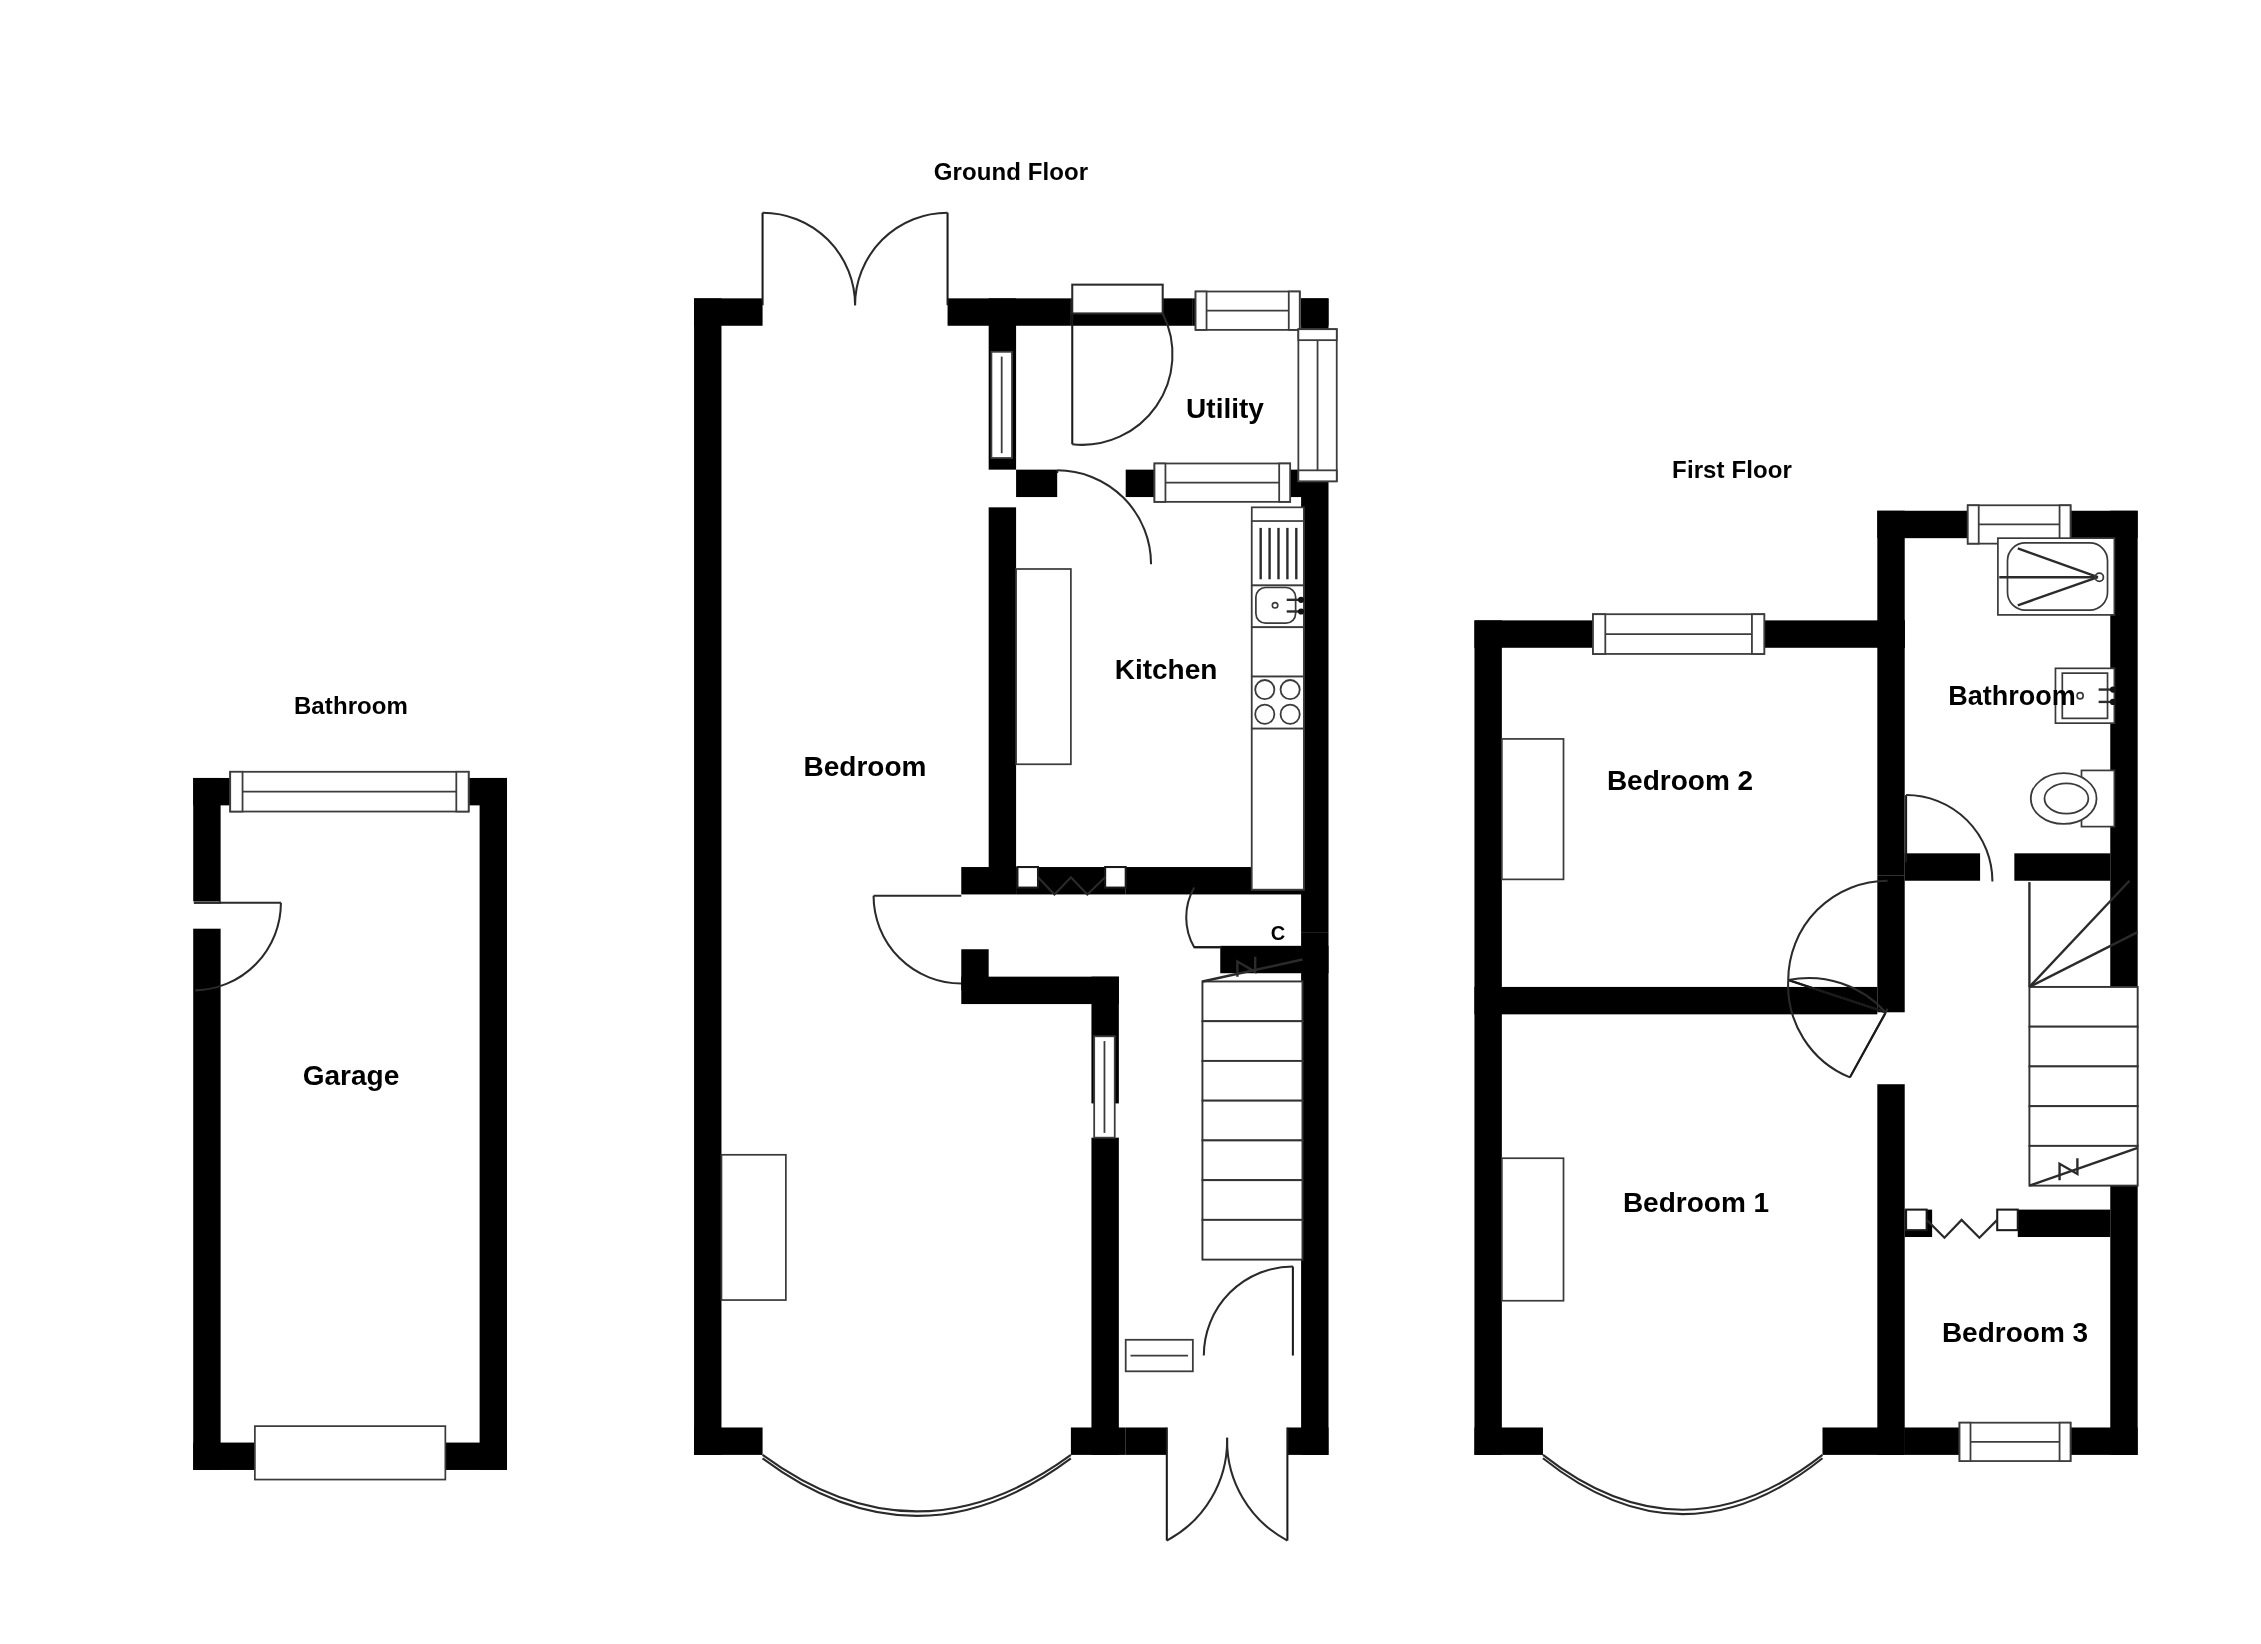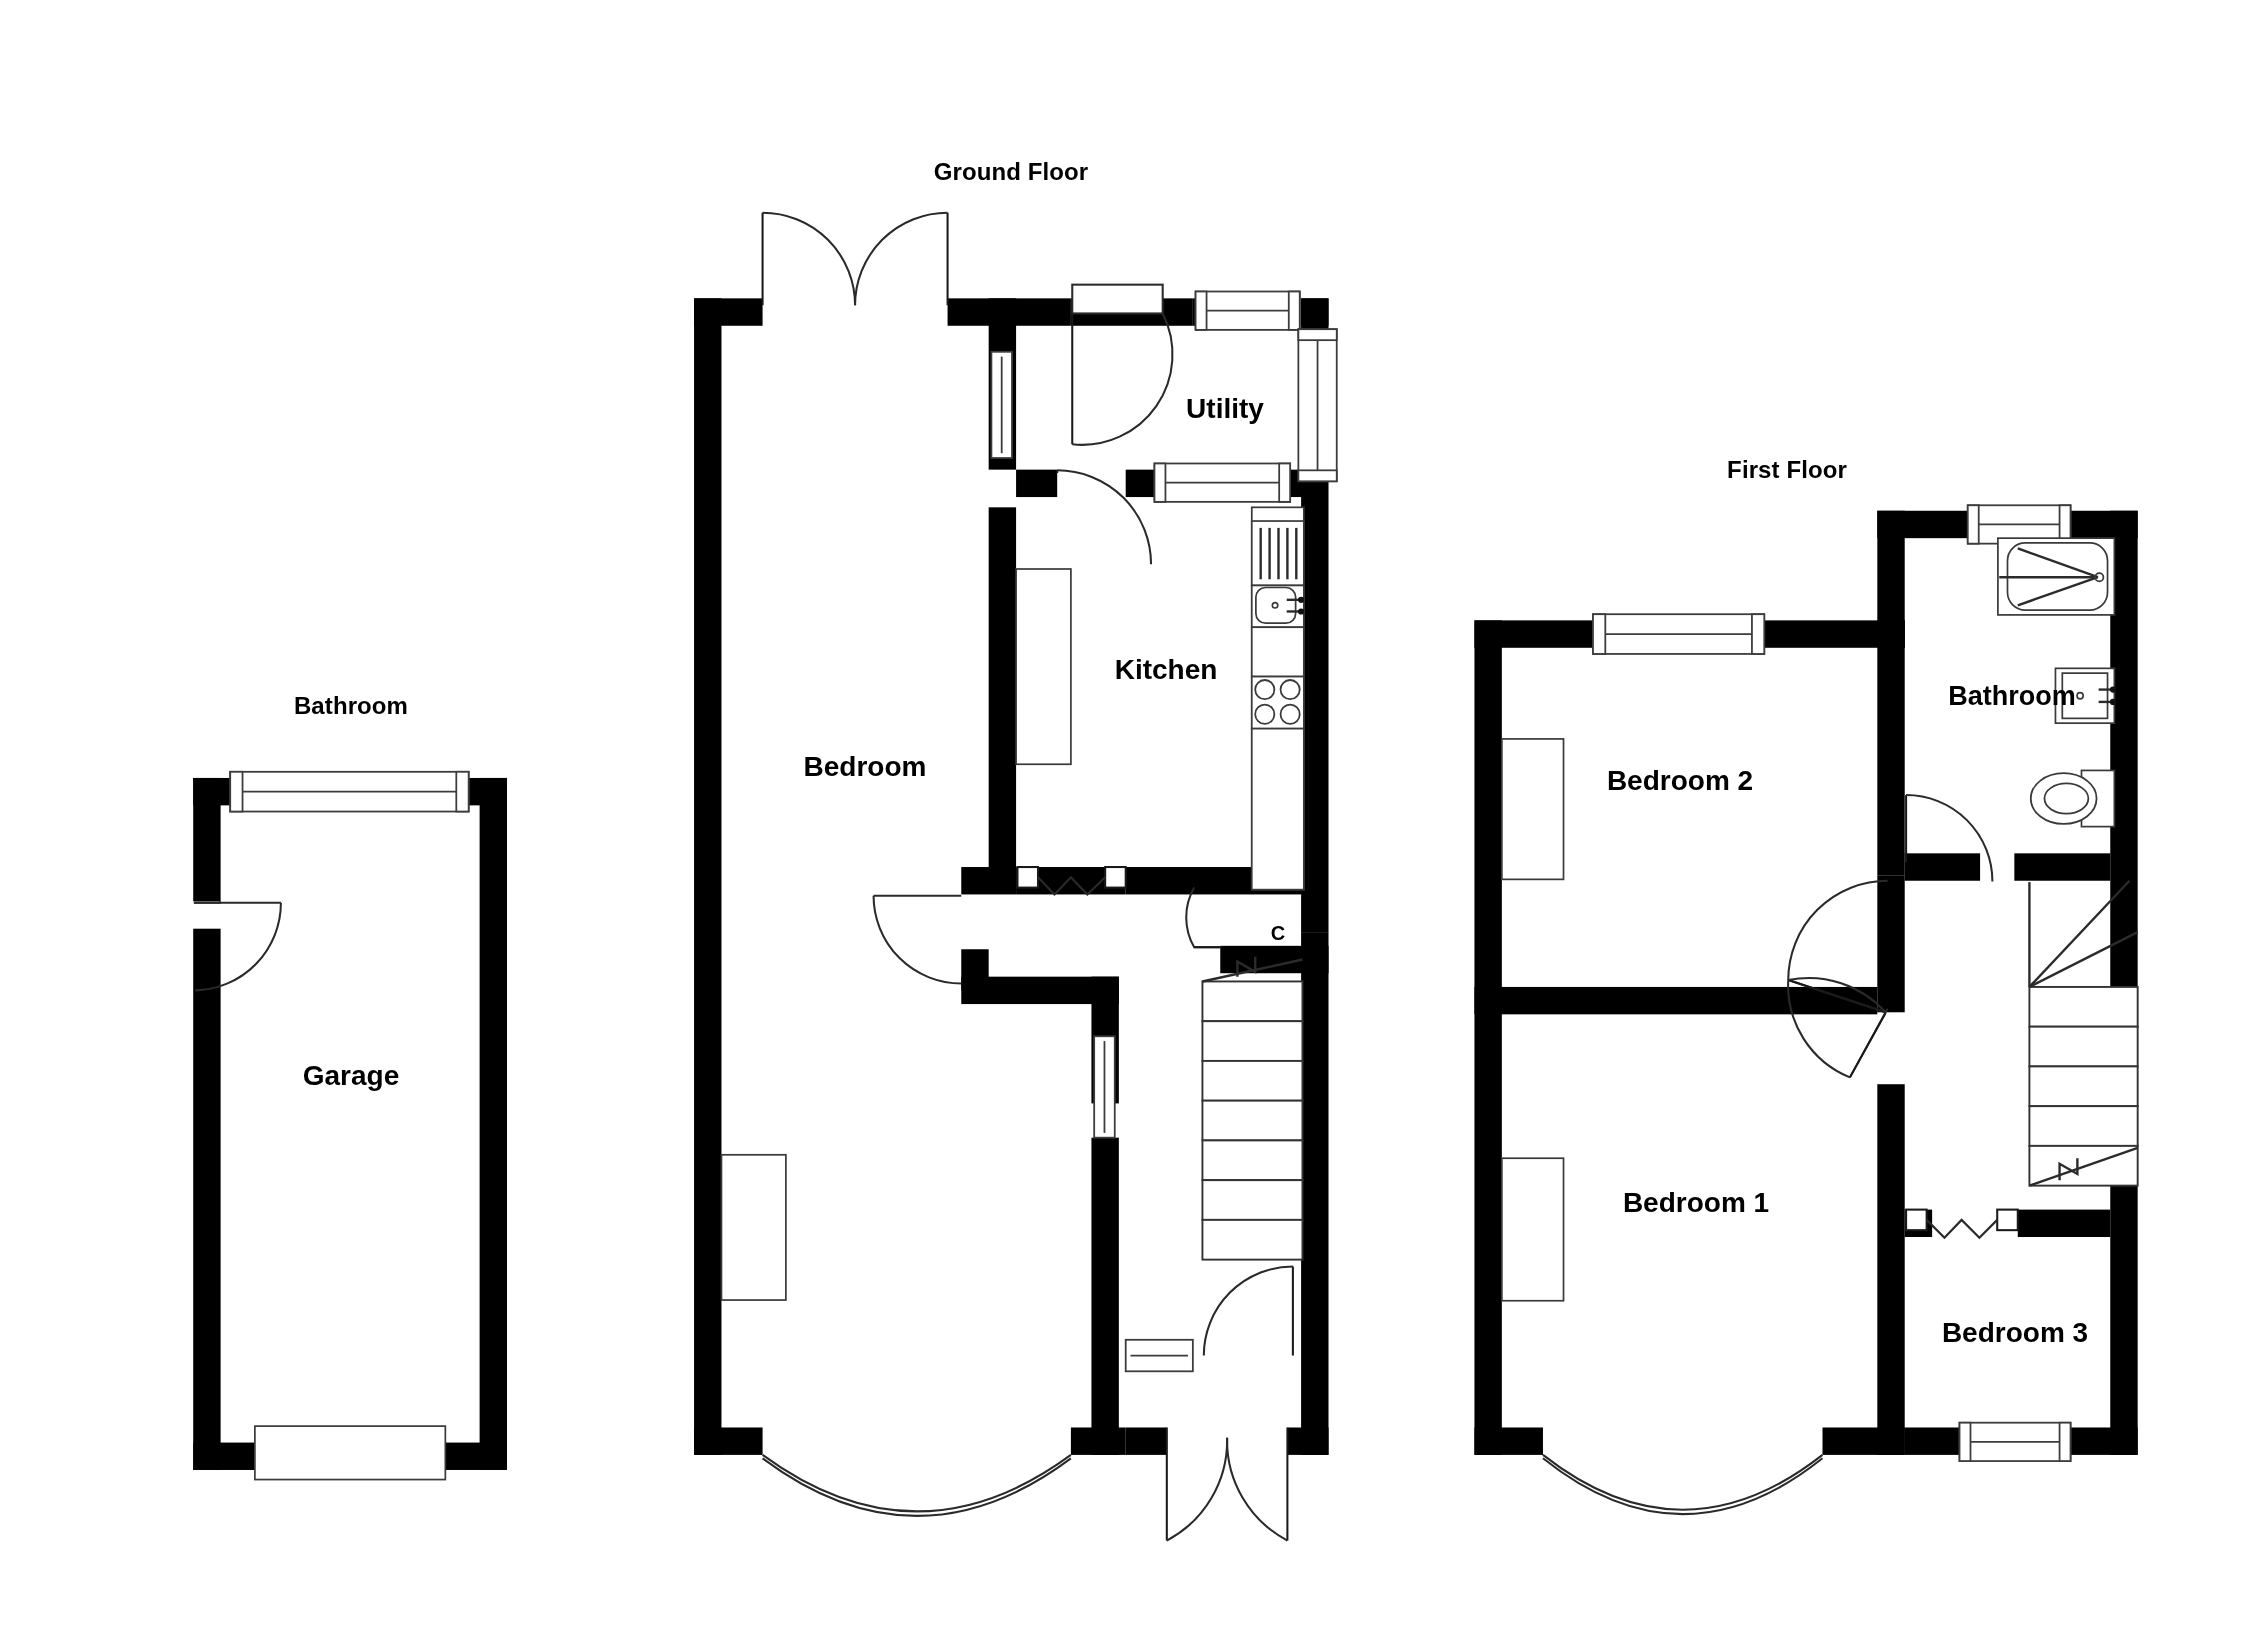--- a/index.html
+++ b/index.html
@@ -426,20 +426,20 @@
 
   <div class="floor-title" style="left:351px; top:692px;">Bathroom</div>
   <div class="room-label" style="left:351px; top:1076px;text-align:center;">Garage</div>
 
   <div class="floor-title" style="left:1011px; top:158px;">Ground Floor</div>
   <div class="room-label" style="left:865px; top:767px;">Bedroom</div>
   <div class="room-label" style="left:1166px; top:670px;">Kitchen</div>
   <div class="room-label" style="left:1213px; top:409px;margin-left:12px;">Utility</div>
   <div class="room-label xs" style="left:1278px; top:933px;">C</div>
 
-  <div class="floor-title" style="left:1787px; top:456px;">First Floor</div>
+  <div class="floor-title" style="left:1732px; top:456px;">First Floor</div>
   <div class="room-label" style="left:1648px; top:781px;margin-left:32px;">Bedroom 2</div>
   <div class="room-label" style="left:1696px; top:1203px;text-align:center;">Bedroom 1</div>
   <div class="room-label" style="left:2015px; top:1333px;">Bedroom 3</div>
   <div class="room-label sm" style="left:2012px; top:696px;">Bathroom</div>
 
 </div>
 
 
 </body></html>

